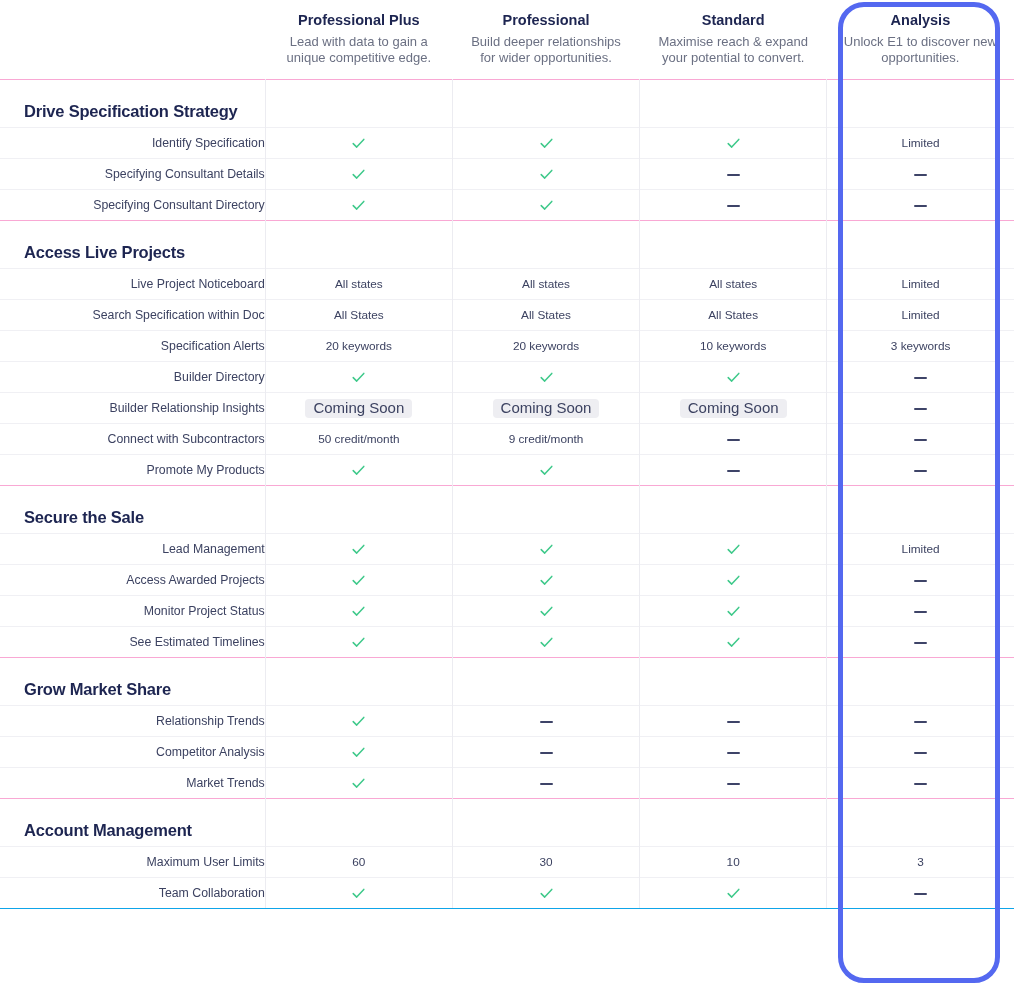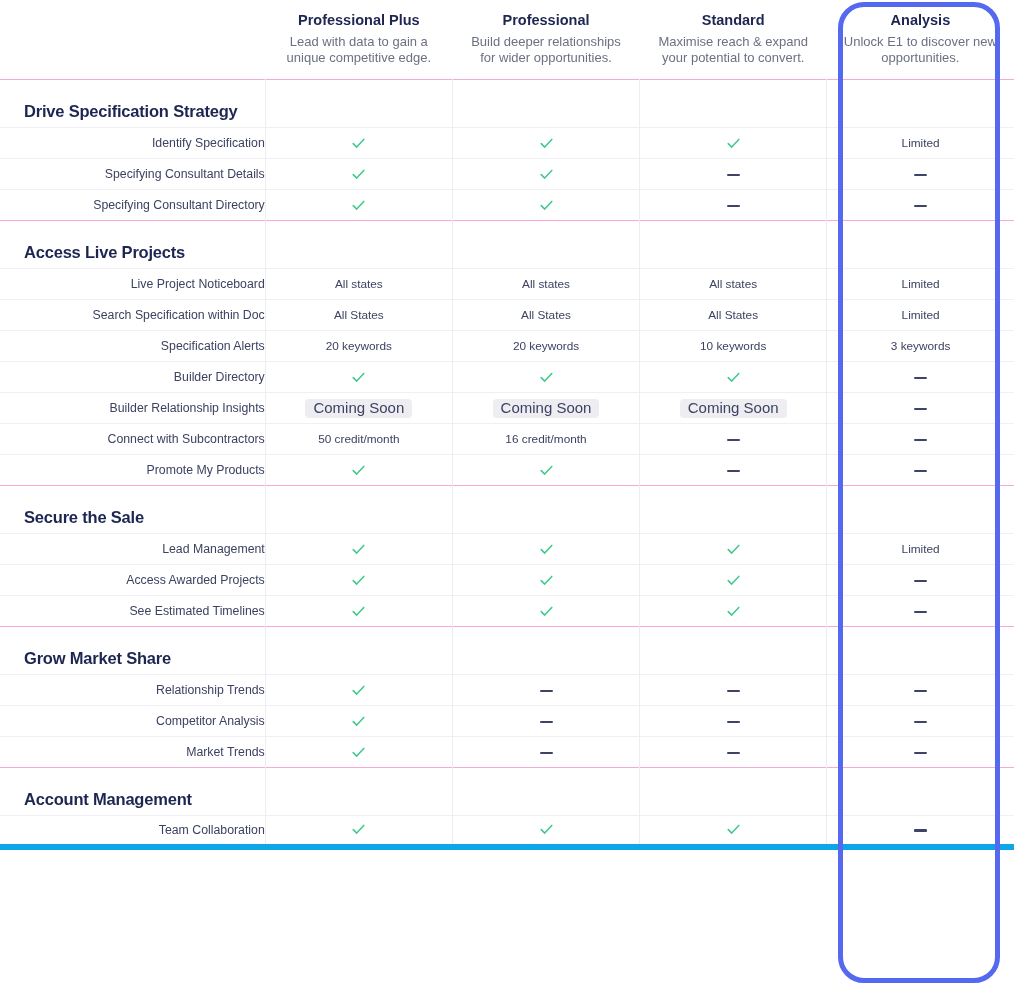--- a/index.html
+++ b/index.html
@@ -93,21 +93,21 @@
     white-space: nowrap;
     text-align: right;
   }
 
   td.val-cell {
     text-align: center;
     font-size: 11.8px;
     color: #3c4261;
   }
 
-  tr.last-row td { border-bottom: 6px solid #0ea5e9; }
+  tr.last-row td { border-bottom: 1px solid #0ea5e9; }
 
   
   .check {
     display: inline-block;
     width: 15px;
     height: 15px;
     line-height: 15px;
     vertical-align: middle;
   }
   .check svg { display: block; }
@@ -270,21 +270,21 @@
         <tr class="feat-row">
           <td class="feature-cell">Builder Relationship Insights</td>
           <td class="val-cell"><span class="badge">Coming Soon</span></td>
           <td class="val-cell"><span class="badge">Coming Soon</span></td>
           <td class="val-cell"><span class="badge">Coming Soon</span></td>
           <td class="val-cell last-col"><span class="dash"></span></td>
         </tr>
         <tr class="feat-row">
           <td class="feature-cell">Connect with Subcontractors</td>
           <td class="val-cell">50 credit/month</td>
-          <td class="val-cell">16 credit/month</td>
+          <td class="val-cell">9 credit/month</td>
           <td class="val-cell"><span class="dash"></span></td>
           <td class="val-cell last-col"><span class="dash"></span></td>
         </tr>
         <tr class="feat-row">
           <td class="feature-cell">Promote My Products</td>
           <td class="val-cell"><span class="check"><svg width="15" height="15" viewBox="0 0 15 15" aria-hidden="true">
                 <path d="M2.2 7.6 L5.7 11.1 L12.8 3.4" fill="none" stroke="#3ec98a" stroke-width="1.5" stroke-linecap="round" stroke-linejoin="round"></path>
               </svg></span></td>
           <td class="val-cell"><span class="check"><svg width="15" height="15" viewBox="0 0 15 15" aria-hidden="true">
                 <path d="M2.2 7.6 L5.7 11.1 L12.8 3.4" fill="none" stroke="#3ec98a" stroke-width="1.5" stroke-linecap="round" stroke-linejoin="round"></path>
@@ -321,20 +321,33 @@
               </svg></span></td>
           <td class="val-cell"><span class="check"><svg width="15" height="15" viewBox="0 0 15 15" aria-hidden="true">
                 <path d="M2.2 7.6 L5.7 11.1 L12.8 3.4" fill="none" stroke="#3ec98a" stroke-width="1.5" stroke-linecap="round" stroke-linejoin="round"></path>
               </svg></span></td>
           <td class="val-cell"><span class="check"><svg width="15" height="15" viewBox="0 0 15 15" aria-hidden="true">
                 <path d="M2.2 7.6 L5.7 11.1 L12.8 3.4" fill="none" stroke="#3ec98a" stroke-width="1.5" stroke-linecap="round" stroke-linejoin="round"></path>
               </svg></span></td>
           <td class="val-cell last-col"><span class="dash"></span></td>
         </tr>
         <tr class="feat-row">
+          <td class="feature-cell">Monitor Project Status</td>
+          <td class="val-cell"><span class="check"><svg width="15" height="15" viewBox="0 0 15 15" aria-hidden="true">
+                <path d="M2.2 7.6 L5.7 11.1 L12.8 3.4" fill="none" stroke="#3ec98a" stroke-width="1.5" stroke-linecap="round" stroke-linejoin="round"></path>
+              </svg></span></td>
+          <td class="val-cell"><span class="check"><svg width="15" height="15" viewBox="0 0 15 15" aria-hidden="true">
+                <path d="M2.2 7.6 L5.7 11.1 L12.8 3.4" fill="none" stroke="#3ec98a" stroke-width="1.5" stroke-linecap="round" stroke-linejoin="round"></path>
+              </svg></span></td>
+          <td class="val-cell"><span class="check"><svg width="15" height="15" viewBox="0 0 15 15" aria-hidden="true">
+                <path d="M2.2 7.6 L5.7 11.1 L12.8 3.4" fill="none" stroke="#3ec98a" stroke-width="1.5" stroke-linecap="round" stroke-linejoin="round"></path>
+              </svg></span></td>
+          <td class="val-cell last-col"><span class="dash"></span></td>
+        </tr>
+        <tr class="feat-row">
           <td class="feature-cell">See Estimated Timelines</td>
           <td class="val-cell"><span class="check"><svg width="15" height="15" viewBox="0 0 15 15" aria-hidden="true">
                 <path d="M2.2 7.6 L5.7 11.1 L12.8 3.4" fill="none" stroke="#3ec98a" stroke-width="1.5" stroke-linecap="round" stroke-linejoin="round"></path>
               </svg></span></td>
           <td class="val-cell"><span class="check"><svg width="15" height="15" viewBox="0 0 15 15" aria-hidden="true">
                 <path d="M2.2 7.6 L5.7 11.1 L12.8 3.4" fill="none" stroke="#3ec98a" stroke-width="1.5" stroke-linecap="round" stroke-linejoin="round"></path>
               </svg></span></td>
           <td class="val-cell"><span class="check"><svg width="15" height="15" viewBox="0 0 15 15" aria-hidden="true">
                 <path d="M2.2 7.6 L5.7 11.1 L12.8 3.4" fill="none" stroke="#3ec98a" stroke-width="1.5" stroke-linecap="round" stroke-linejoin="round"></path>
               </svg></span></td>
@@ -378,20 +391,27 @@
         </tr>
         <tr class="section-row">
           <td class="section-title-cell">
             <div class="section-title">Account Management</div>
           </td>
           <td></td>
           <td></td>
           <td></td>
           <td class="last-col"></td>
         </tr>
+        <tr class="feat-row">
+          <td class="feature-cell">Maximum User Limits</td>
+          <td class="val-cell">60</td>
+          <td class="val-cell">30</td>
+          <td class="val-cell">10</td>
+          <td class="val-cell last-col">3</td>
+        </tr>
         <tr class="feat-row last-row">
           <td class="feature-cell">Team Collaboration</td>
           <td class="val-cell"><span class="check"><svg width="15" height="15" viewBox="0 0 15 15" aria-hidden="true">
                 <path d="M2.2 7.6 L5.7 11.1 L12.8 3.4" fill="none" stroke="#3ec98a" stroke-width="1.5" stroke-linecap="round" stroke-linejoin="round"></path>
               </svg></span></td>
           <td class="val-cell"><span class="check"><svg width="15" height="15" viewBox="0 0 15 15" aria-hidden="true">
                 <path d="M2.2 7.6 L5.7 11.1 L12.8 3.4" fill="none" stroke="#3ec98a" stroke-width="1.5" stroke-linecap="round" stroke-linejoin="round"></path>
               </svg></span></td>
           <td class="val-cell"><span class="check"><svg width="15" height="15" viewBox="0 0 15 15" aria-hidden="true">
                 <path d="M2.2 7.6 L5.7 11.1 L12.8 3.4" fill="none" stroke="#3ec98a" stroke-width="1.5" stroke-linecap="round" stroke-linejoin="round"></path>

